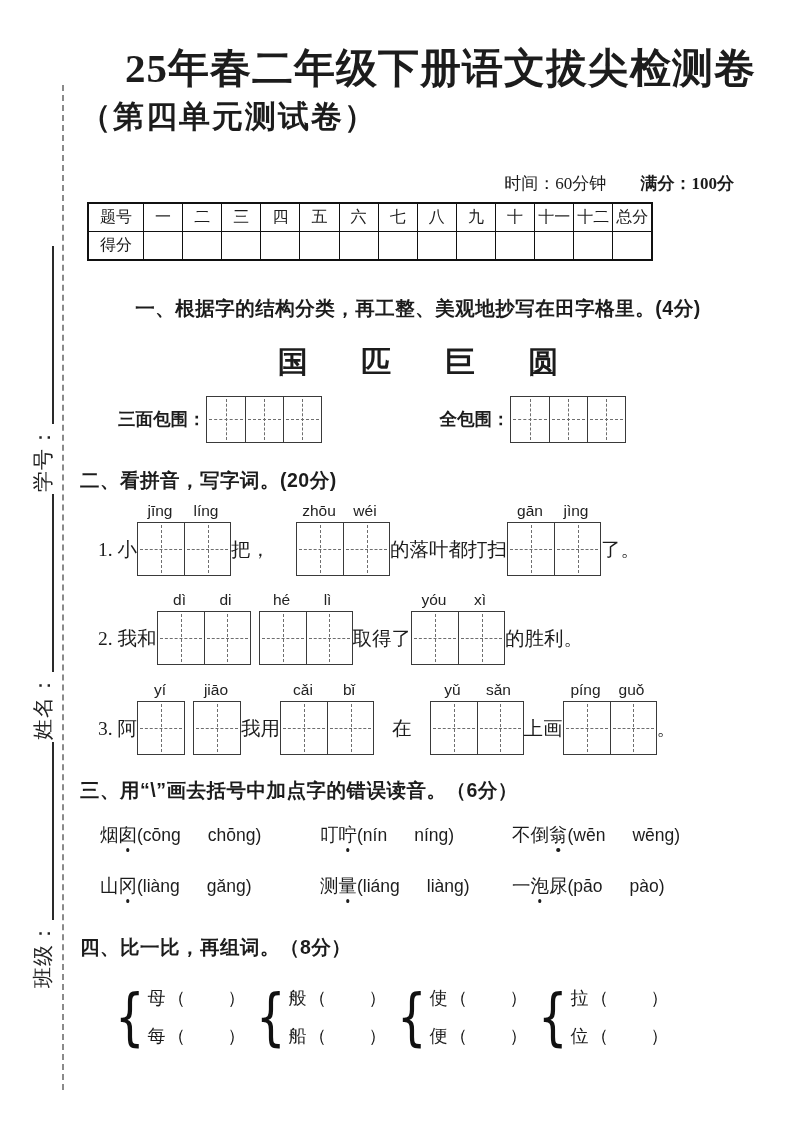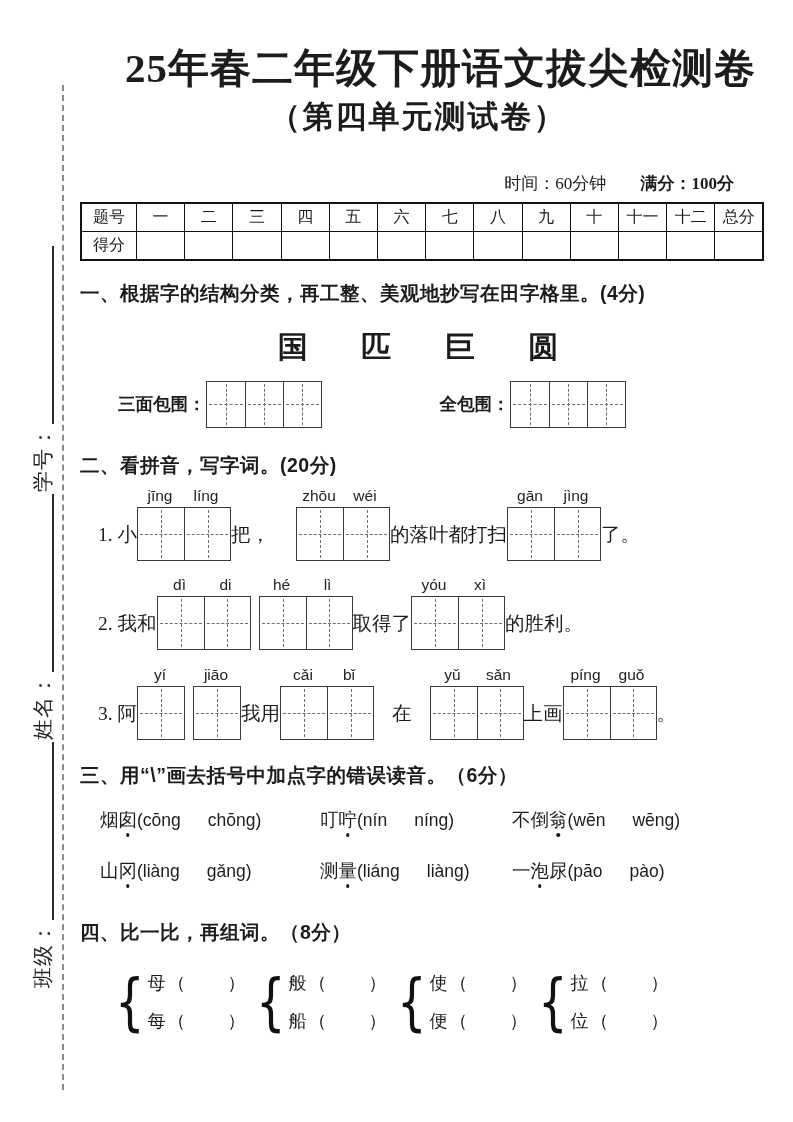--- a/index.html
+++ b/index.html
@@ -20,38 +20,38 @@
     font-size:21px;color:#222;
   }
   .sb-label{letter-spacing:1px;}
   .sb-blank{display:inline-block;width:178px;height:20px;border-bottom:2px solid #2a2a2a;margin:0 2px;}
   
   .main{position:absolute;left:80px;top:0;width:676px;}
   .title{
     margin-top:46px;text-align:right;font-size:41px;font-weight:bold;
     line-height:1.12;letter-spacing:1px;white-space:nowrap;
   }
-  .subtitle{margin-top:4px;text-align:center;font-size:31px;font-weight:bold;letter-spacing:2px;}
+  .subtitle{margin-top:4px;font-size:31px;font-weight:bold;letter-spacing:2px;}
   .meta{margin-top:34px;text-align:right;padding-right:22px;font-size:17px;}
   .meta .gap{margin-left:30px;font-weight:bold;}
   
   table.score{
-    margin-top:7px;border-collapse:collapse;width:684px;table-layout:fixed;
+    margin-top:7px;border-collapse:collapse;width:566px;table-layout:fixed;margin-left:7px;
   }
   table.score td{
     border:1.6px solid #111;height:27px;text-align:center;font-size:16px;padding:0;
   }
   table.score{border:2.5px solid #111;}
   table.score td.first{width:54px;}
   
   .sec-head{
     font-family:"Liberation Sans","DejaVu Sans",sans-serif;font-weight:bold;
     font-size:19.5px;letter-spacing:0.5px;white-space:nowrap;
   }
-  .h1{margin-top:19px;}
+  .h1{margin-top:34px;text-align:center;}
   .h2{margin-top:24px;}
   .h3{margin-top:22px;}
   .h4{margin-top:36px;}
   
   .q1-chars{
     margin-top:20px;text-align:center;font-size:30px;font-weight:bold;letter-spacing:0;
   }
   .q1-chars span{margin:0 23px;}
   .q1-grids{margin-top:13px;display:flex;align-items:center;padding-left:38px;}
   .q1-label{font-size:17.5px;font-weight:bold;}

